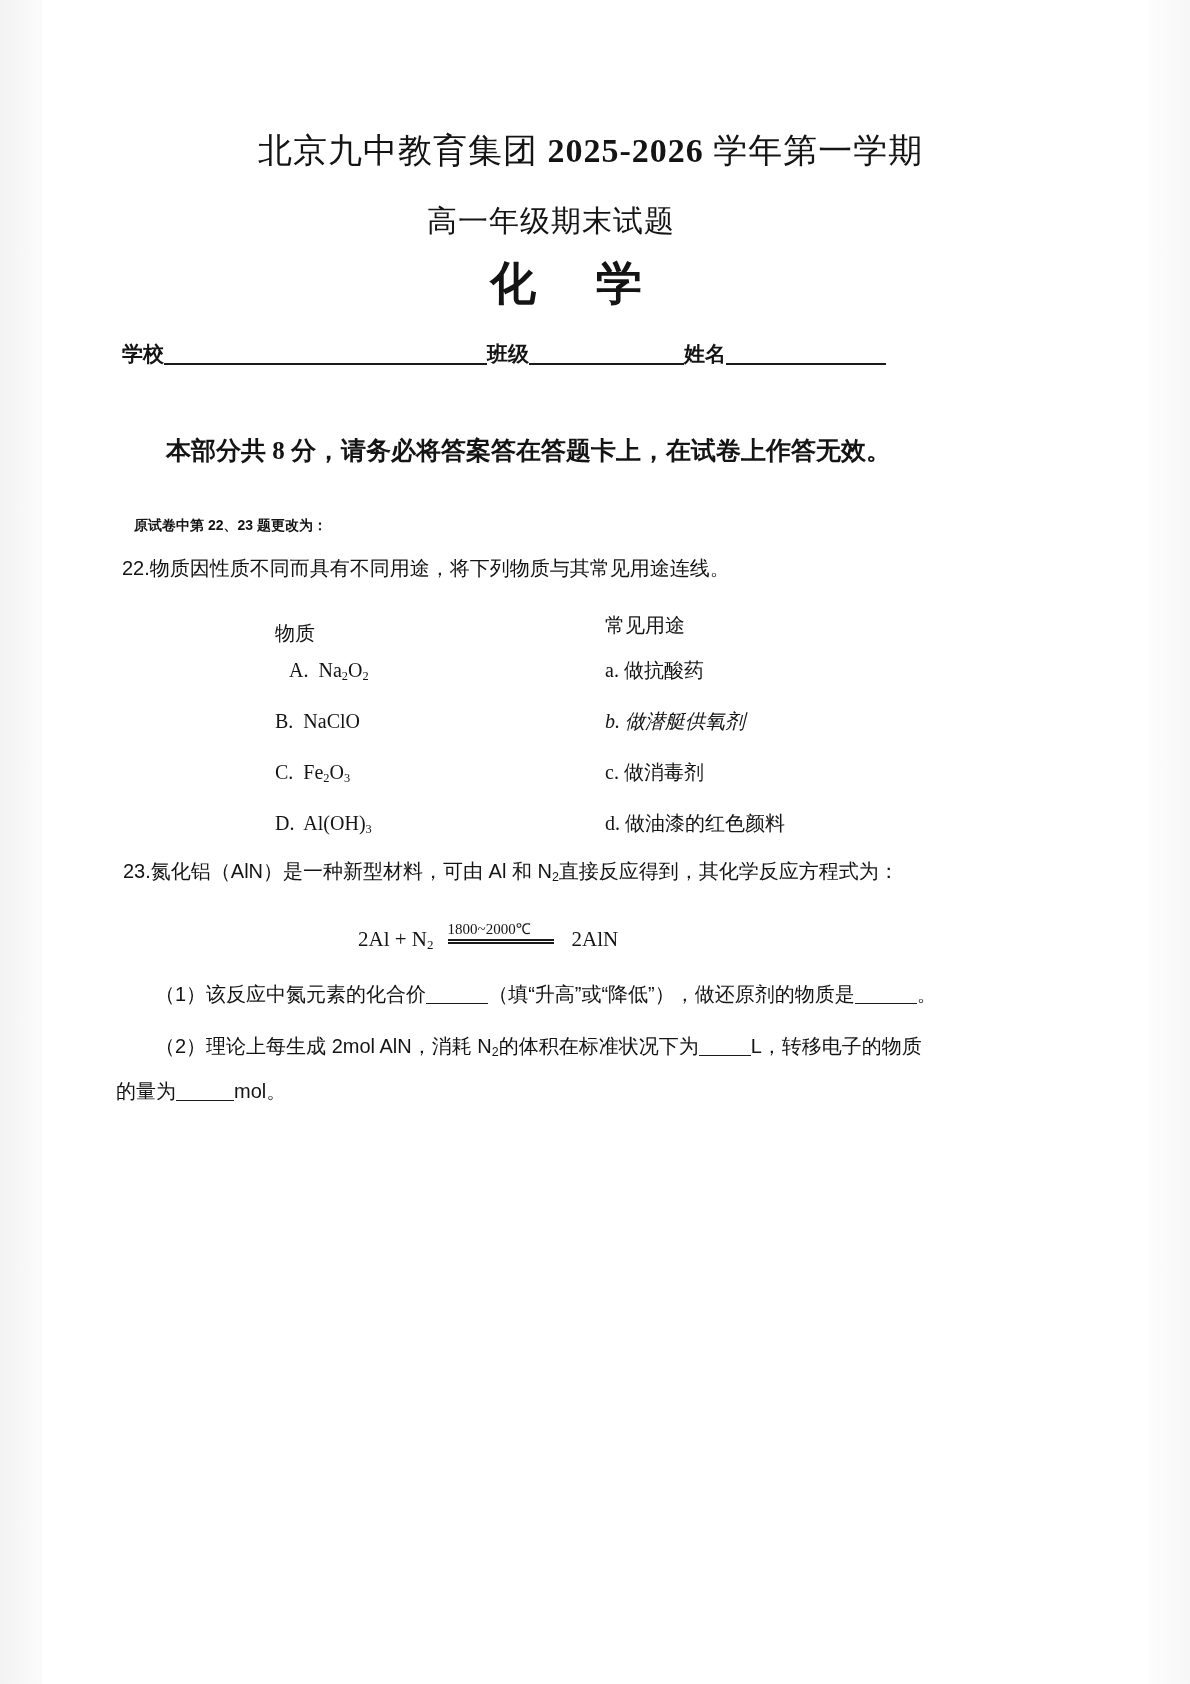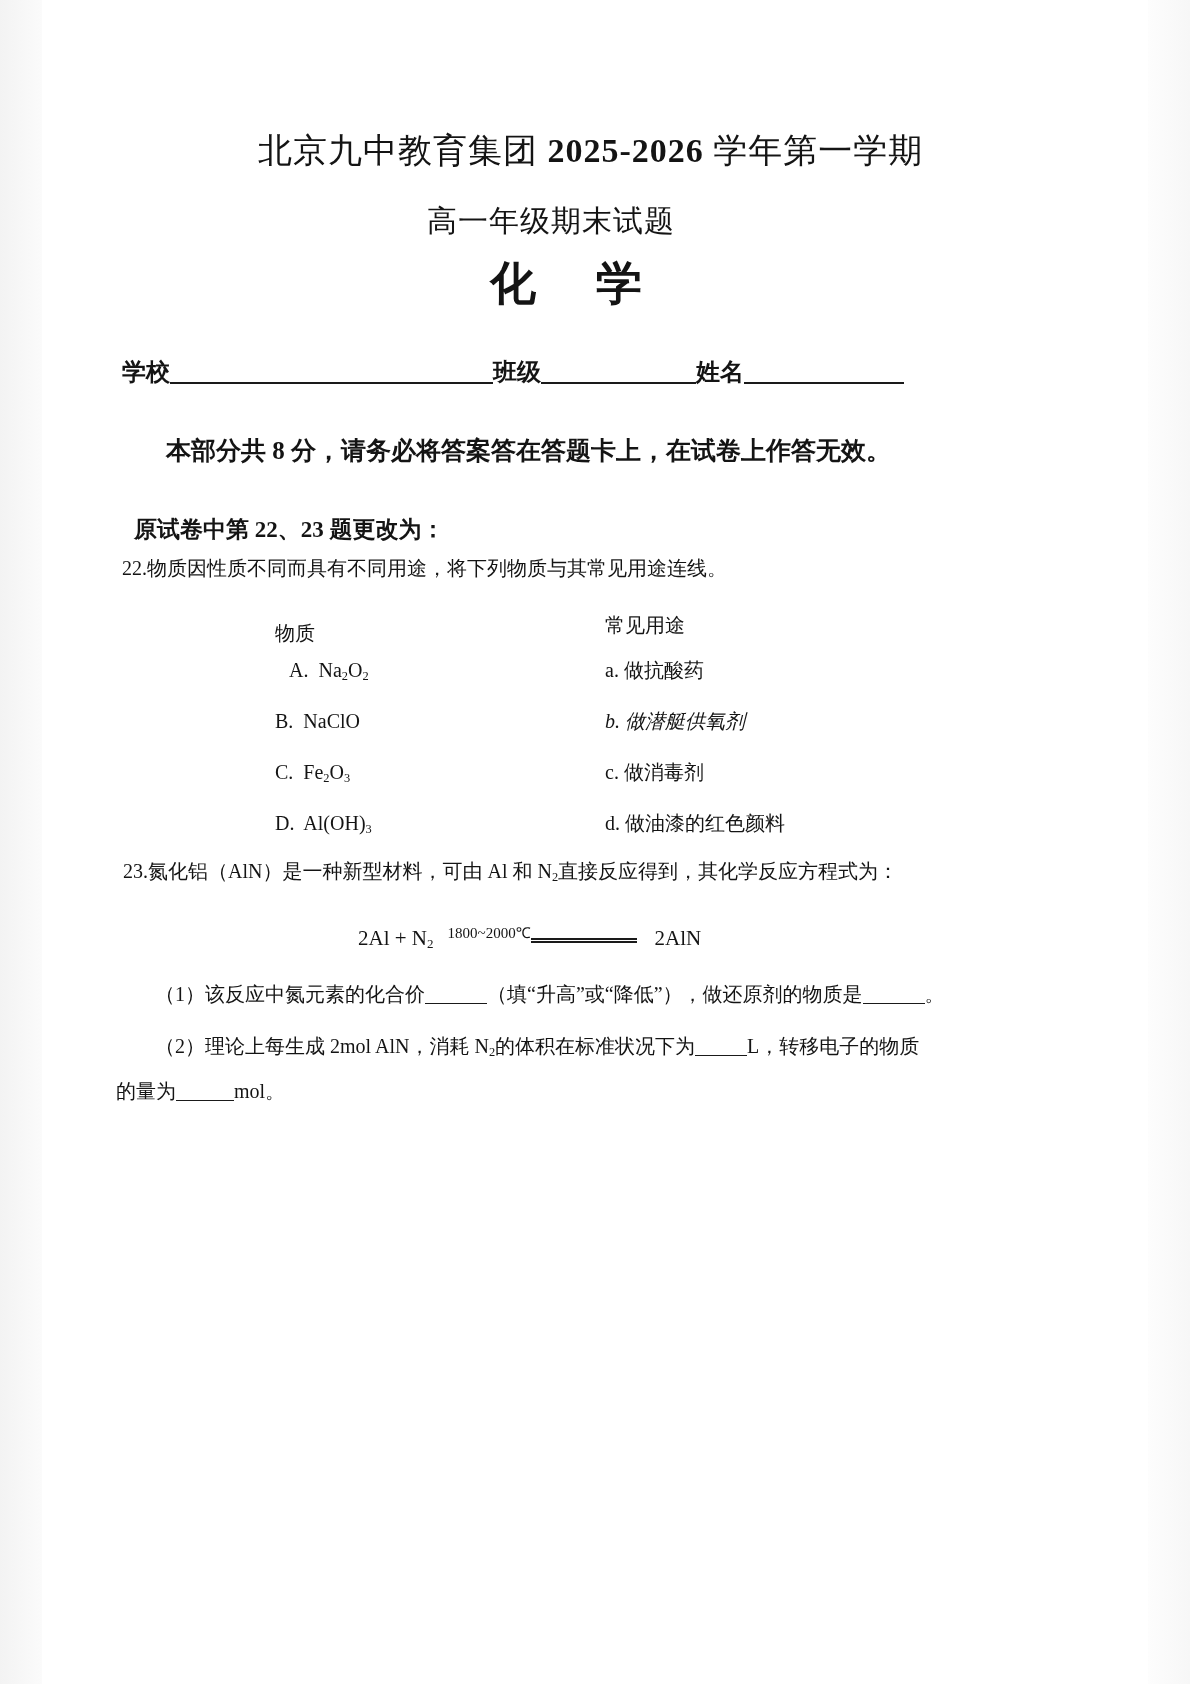--- a/index.html
+++ b/index.html
@@ -5,32 +5,32 @@
   * { margin: 0; padding: 0; box-sizing: border-box; }
   html, body { width: 1190px; height: 1684px; background: #ffffff; overflow: hidden; }
   body { position: relative; font-family: "DejaVu Serif", "Liberation Serif", serif; color: #141414; }
   .scan-left { position: absolute; left: 0; top: 0; width: 42px; height: 1684px; background: linear-gradient(to right, #f3f3f3, #fbfbfb); }
   .scan-right { position: absolute; left: 1148px; top: 0; width: 42px; height: 1684px; background: linear-gradient(to right, #fdfdfd, #f7f7f7); }
   .abs { position: absolute; white-space: nowrap; line-height: 1; }
   .title { left: 258px; top: 134px; font-size: 34px; font-family: "Liberation Serif", serif; letter-spacing: 1px; }
   .title .num { font-weight: bold; }
   .subtitle { left: 427px; top: 206px; font-size: 30px; font-family: "Liberation Serif", serif; letter-spacing: 1px; }
   .subject { left: 490px; top: 260px; font-size: 46px; font-weight: bold; font-family: "DejaVu Sans", sans-serif; letter-spacing: 22px; }
-  .fields { left: 122px; top: 360px; font-size: 24px; font-family: "DejaVu Sans", sans-serif; font-weight: bold; display: flex; }
+  .fields { left: 122px; top: 341px; font-size: 21px; font-family: "DejaVu Sans", sans-serif; font-weight: bold; display: flex; align-items: flex-end; }
   .blank-line { display: inline-block; border-bottom: 2px solid #1a1a1a; height: 24px; }
   .notice { left: 166px; top: 438px; font-size: 25px; font-family: Liberation Serif, serif; font-weight: bold; }
-  .changed { left: 134px; top: 518px; font-size: 23px; font-family: Liberation Serif, serif; font-weight: bold; }
-  .q { font-size: 20px; font-family: Liberation Serif, serif; }
+  .changed { left: 134px; top: 518px; font-size: 14px; font-family: Liberation Sans, sans-serif; font-weight: bold; }
+  .q { font-size: 20px; font-family: Liberation Sans, sans-serif; }
   .q22 { left: 122px; top: 558px; }
   .col-head { font-size: 20px; font-family: "Liberation Serif", serif; }
   .item { font-size: 20px; font-family: "Liberation Serif", serif; }
   sub { font-size: 0.62em; vertical-align: -0.25em; line-height: 0; }
   .q23 { left: 123px; top: 861px; }
   .eq { left: 358px; top: 928px; font-size: 21px; font-family: "Liberation Serif", serif; display: flex; align-items: flex-end; }
-  .arrow { display: inline-flex; flex-direction: row; align-items: flex-end; margin: 0 18px 0 14px; position: relative; top: -6px; }
+  .arrow { display: inline-flex; flex-direction: column; align-items: flex-start; margin: 0 18px 0 14px; position: relative; top: -6px; }
   .cond { font-size: 15px; margin-bottom: 2px; }
   .dbl { width: 106px; height: 5px; border-top: 2px solid #1a1a1a; border-bottom: 2px solid #1a1a1a; }
   .sub1 { left: 155px; top: 984px; }
   .sub2 { left: 155px; top: 1036px; }
   .sub2b { left: 116px; top: 1081px; }
   .fill { display: inline-block; border-bottom: 1.5px solid #1a1a1a; height: 20px; vertical-align: -3px; }
 </style>
 </head>
 <body>
 

